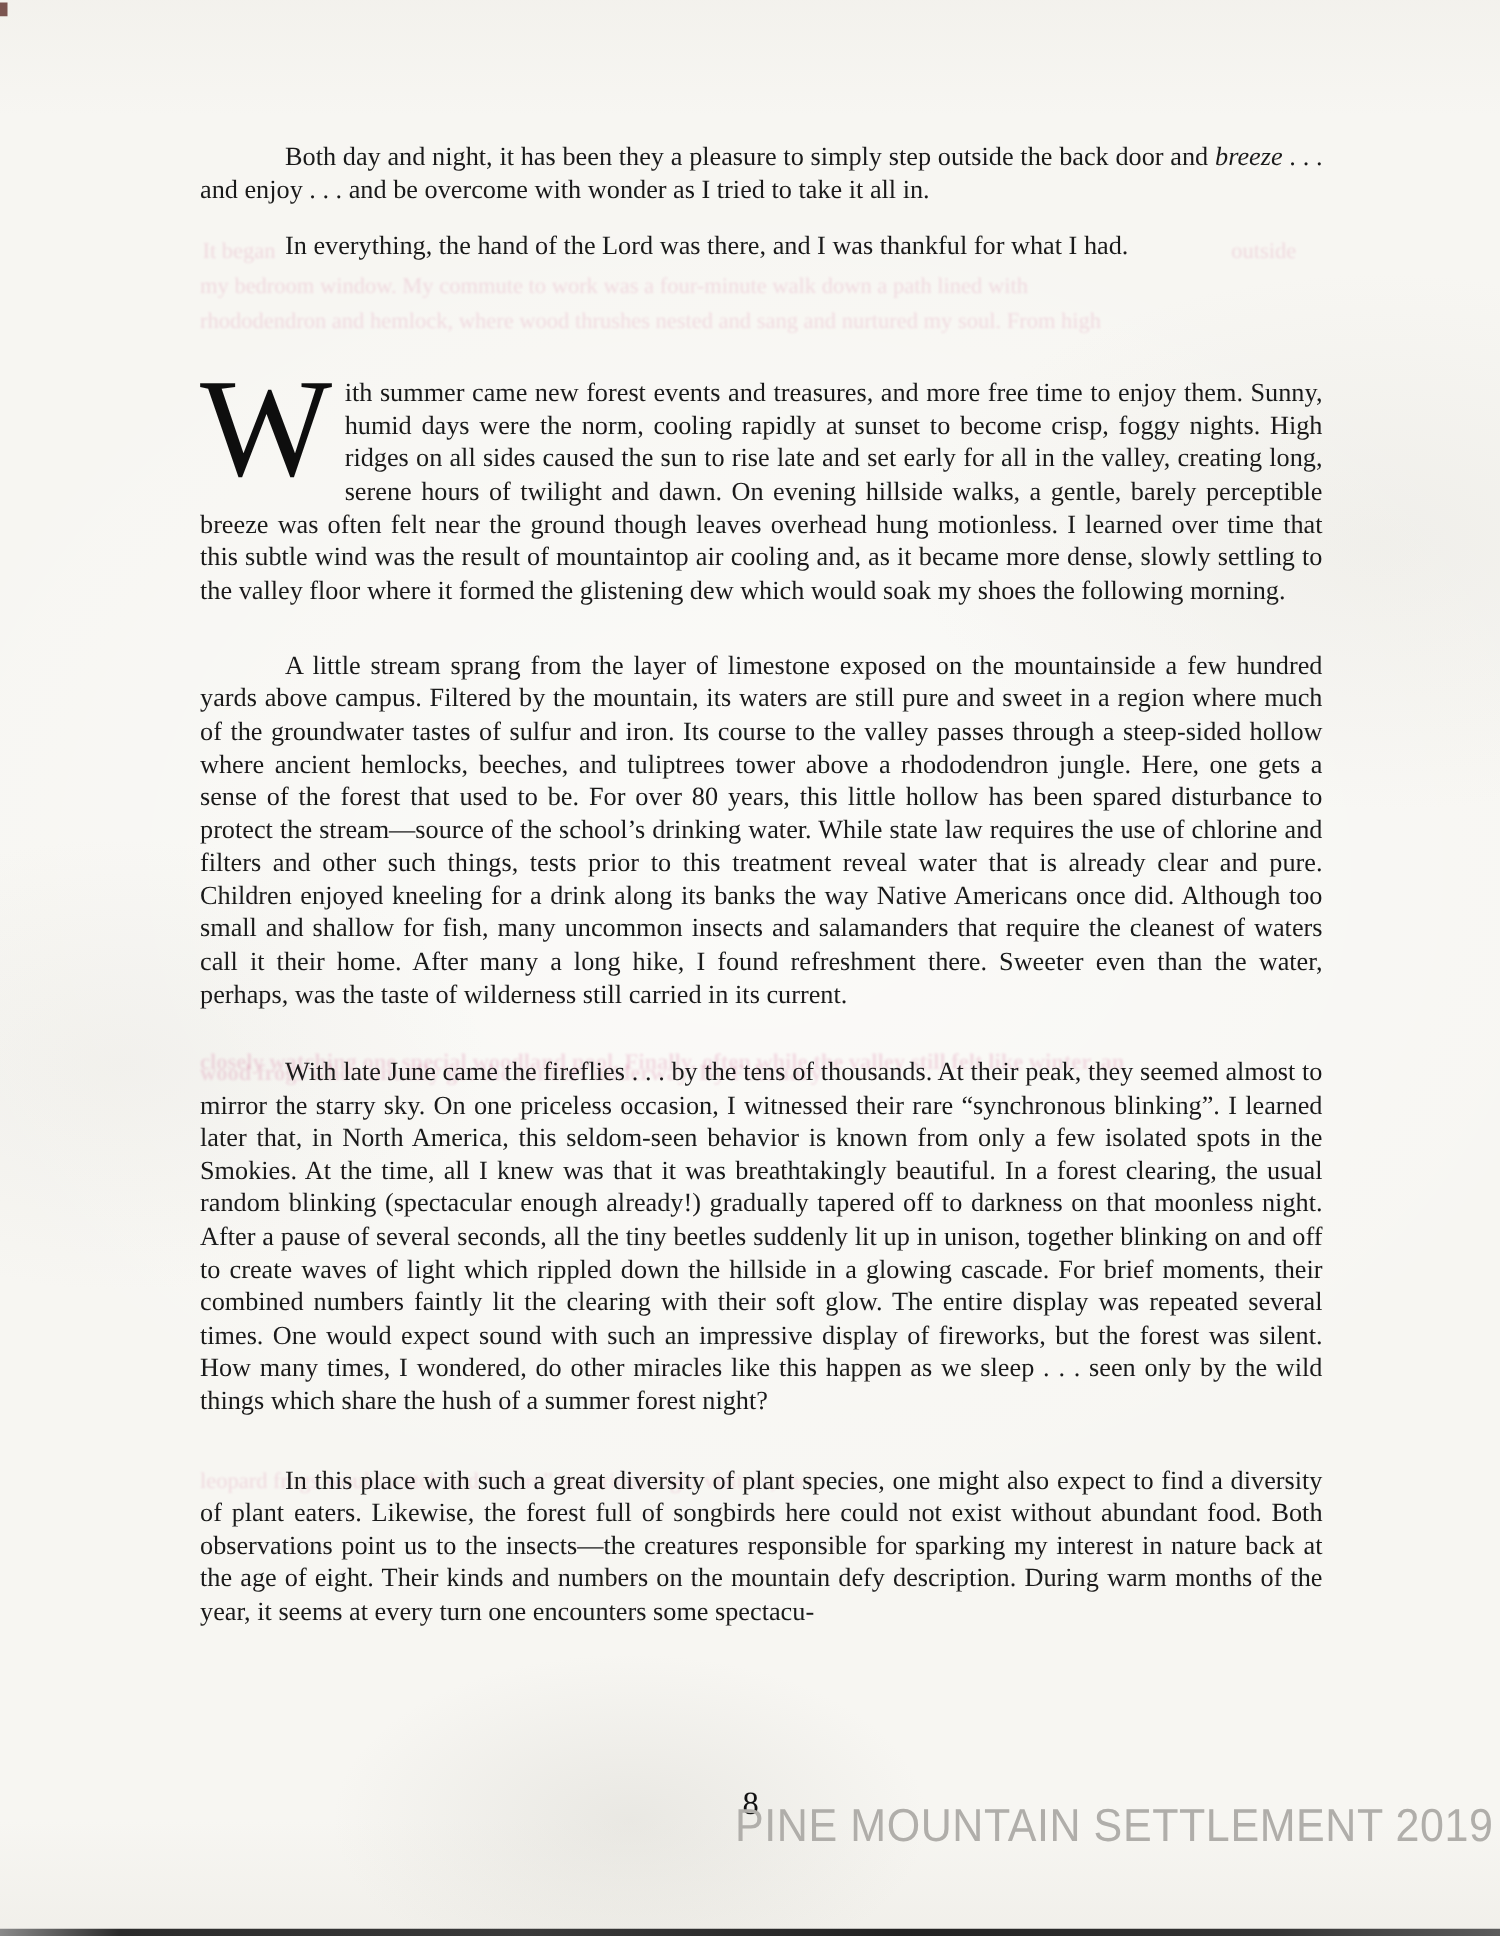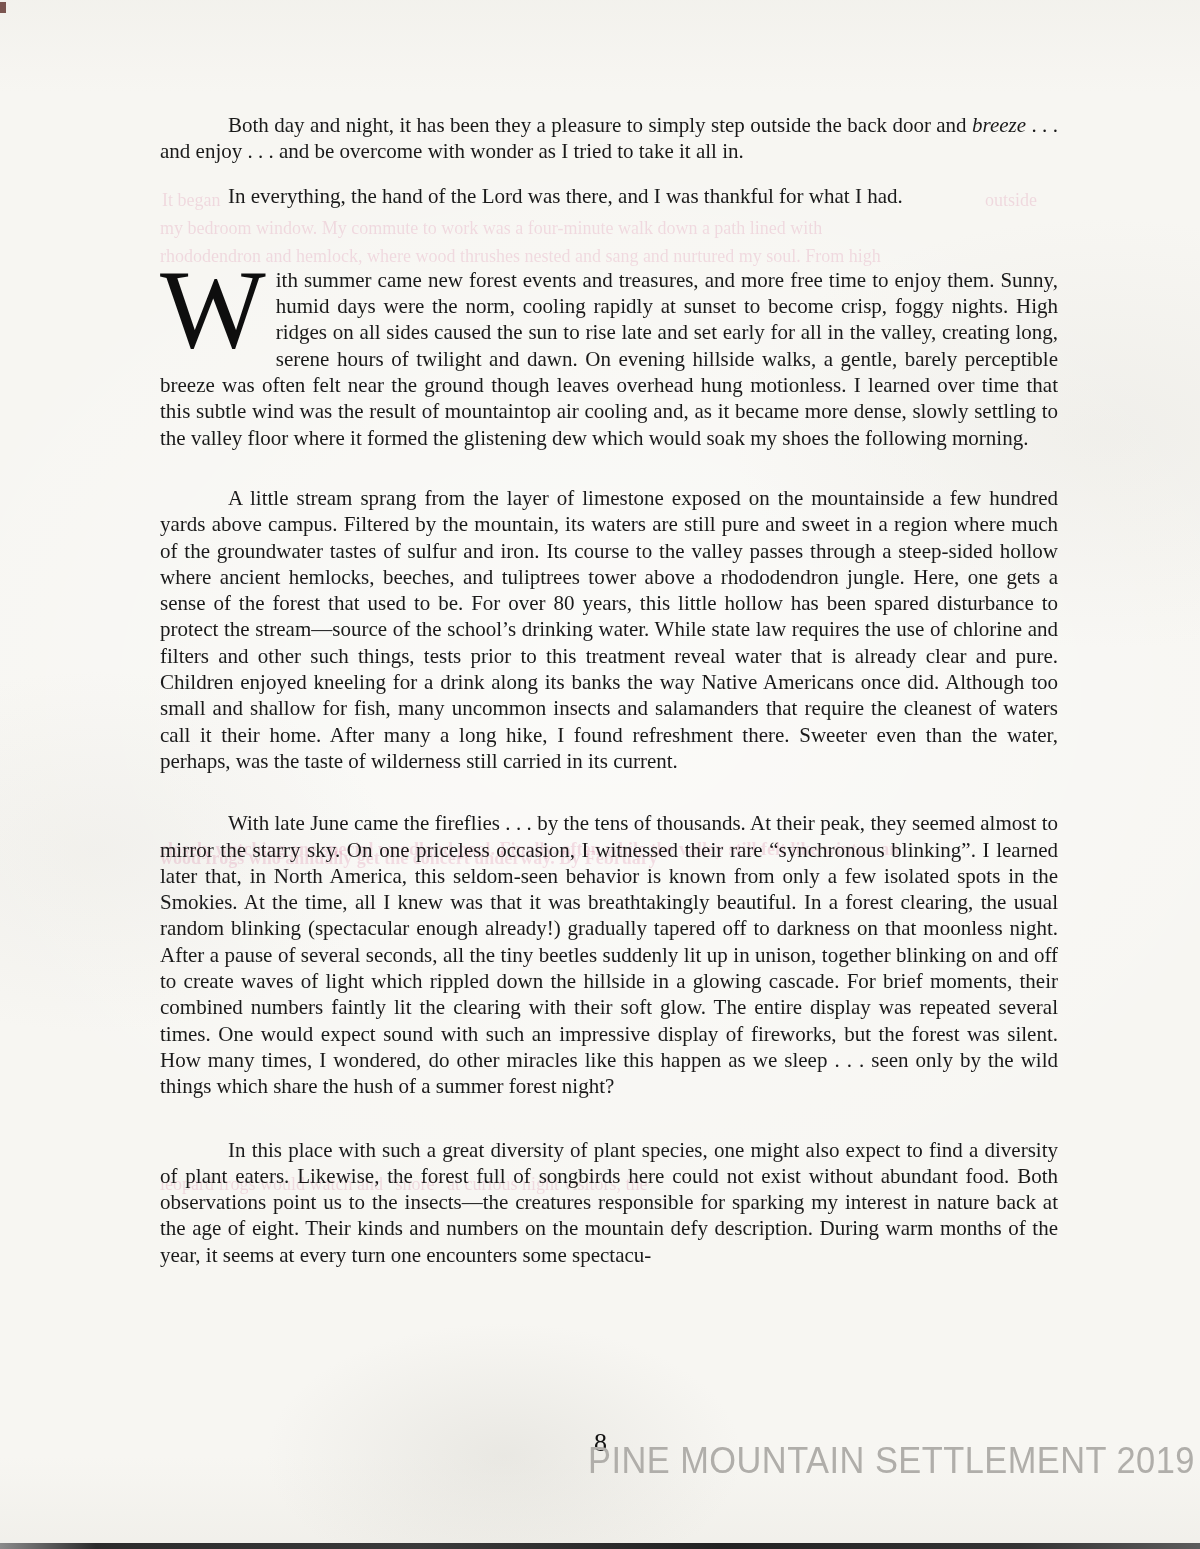--- a/index.html
+++ b/index.html
@@ -46,21 +46,21 @@
     left: 160px;
     top: 112px;
     width: 898px;
     font-size: 21px;
     line-height: 26.3px;
     color: #1a1a1a;
     text-align: justify;
   }
   .para { margin: 0; text-indent: 68px; }
   .para.p1 { margin-bottom: 18px; }
-  .para.p2 { margin-bottom: 58px; }
+  .para.p2 { margin-bottom: 92px; }
   .para.p3 { text-indent: 0; margin-bottom: 34px; }
   .para.p4 { margin-bottom: 36px; }
   .para.p5 { margin-bottom: 37px; }
   .italic { font-style: italic; }
   .drop-cap {
     float: left;
     font-size: 112px;
     line-height: 74px;
     margin: 5px 10px 4px 0;
     color: #0e0e0e;

